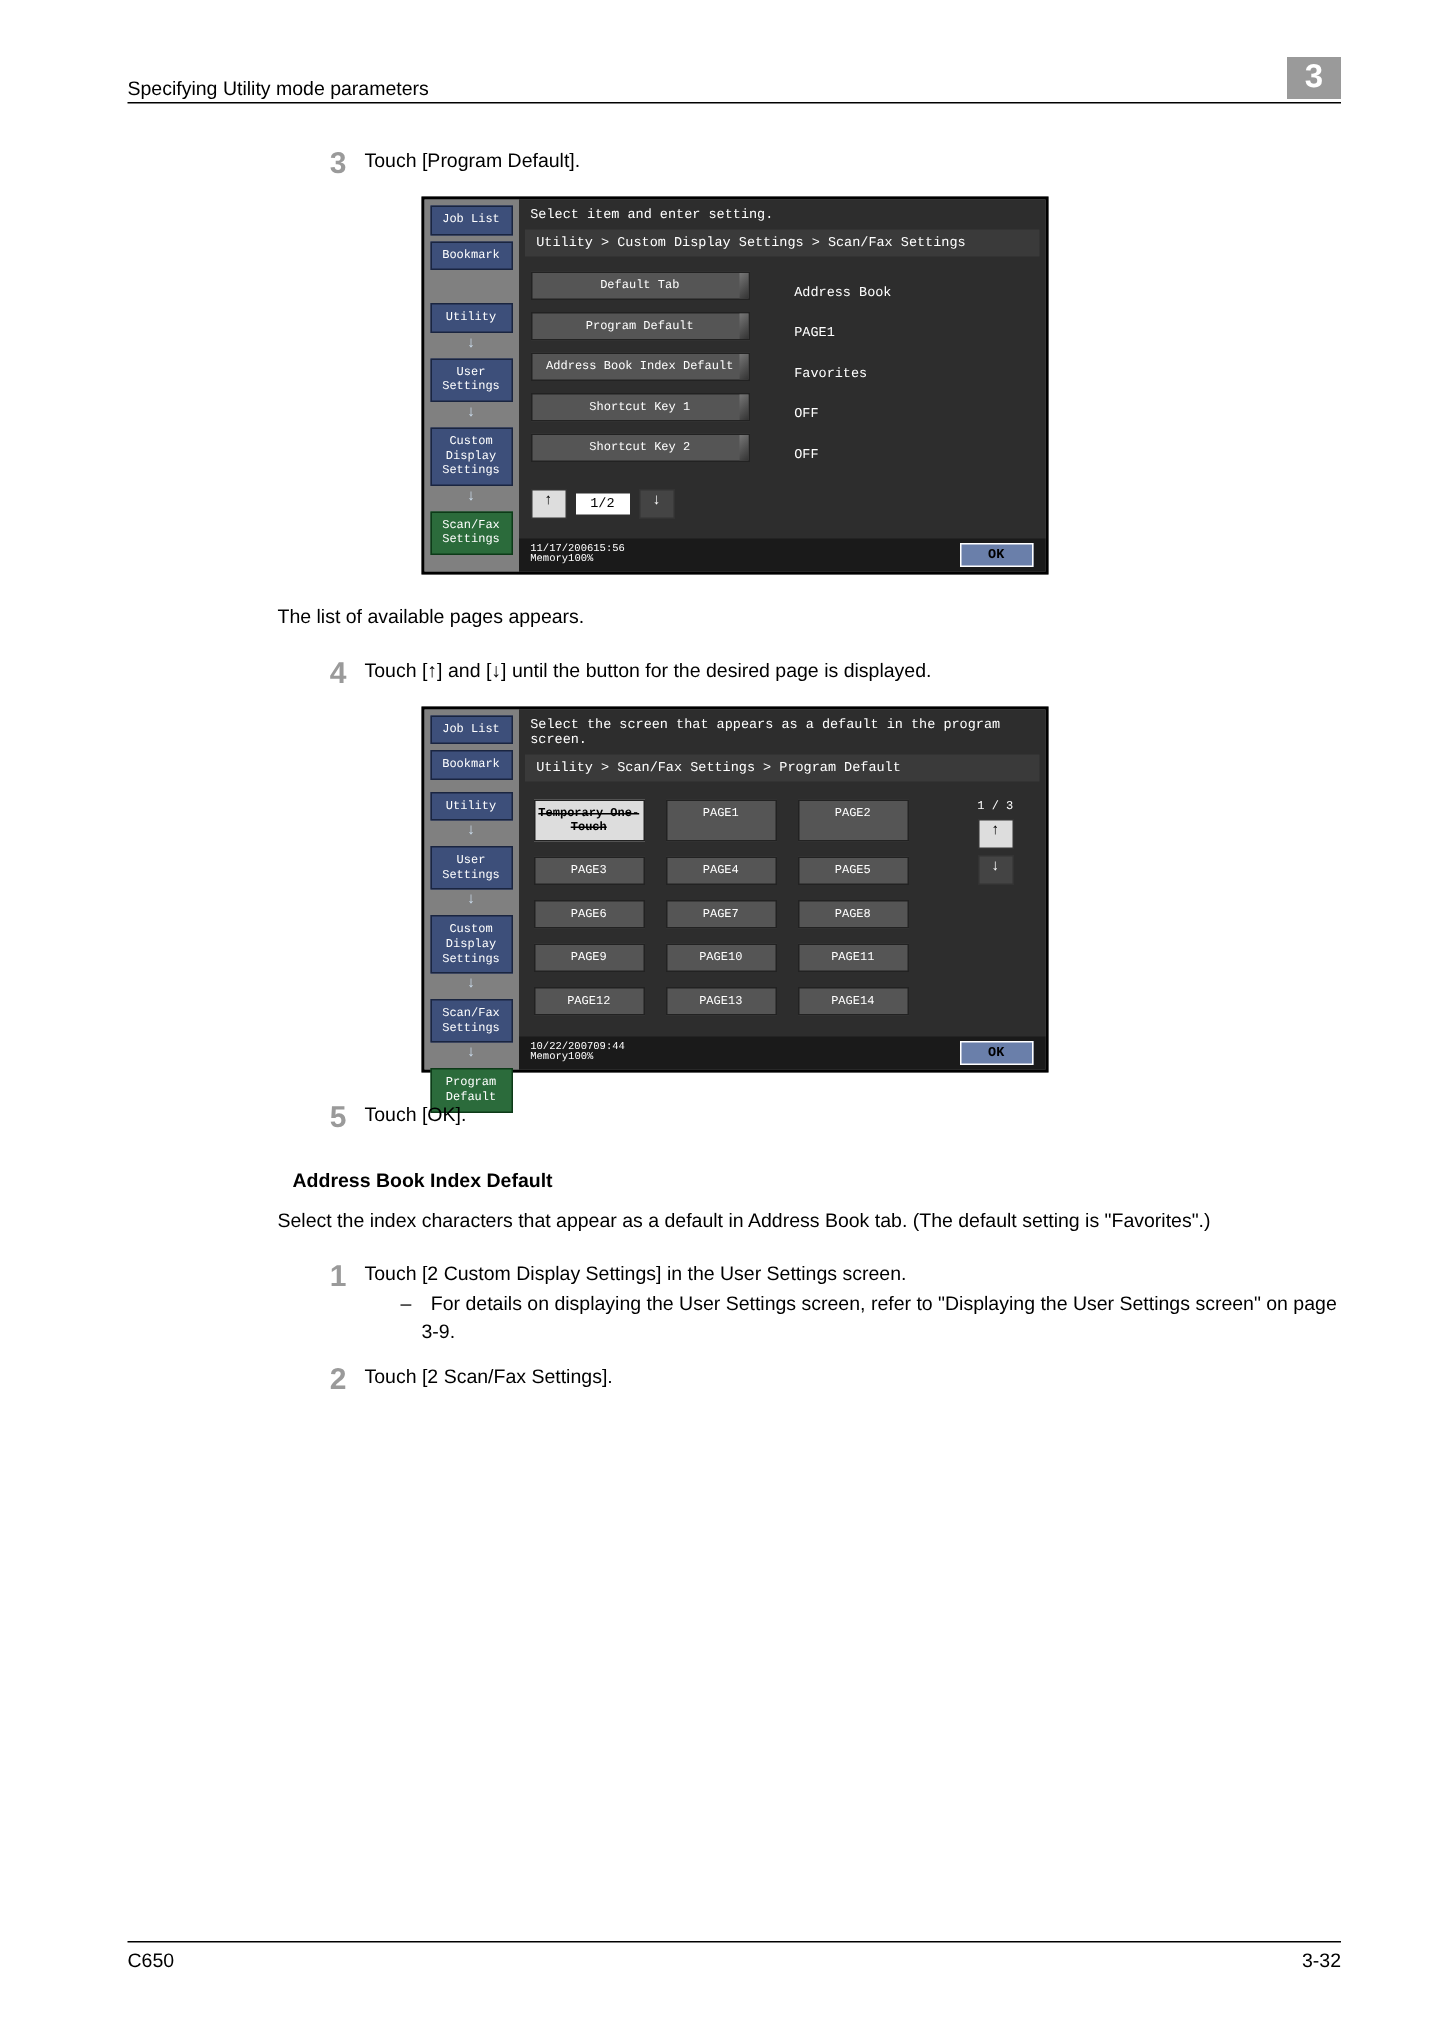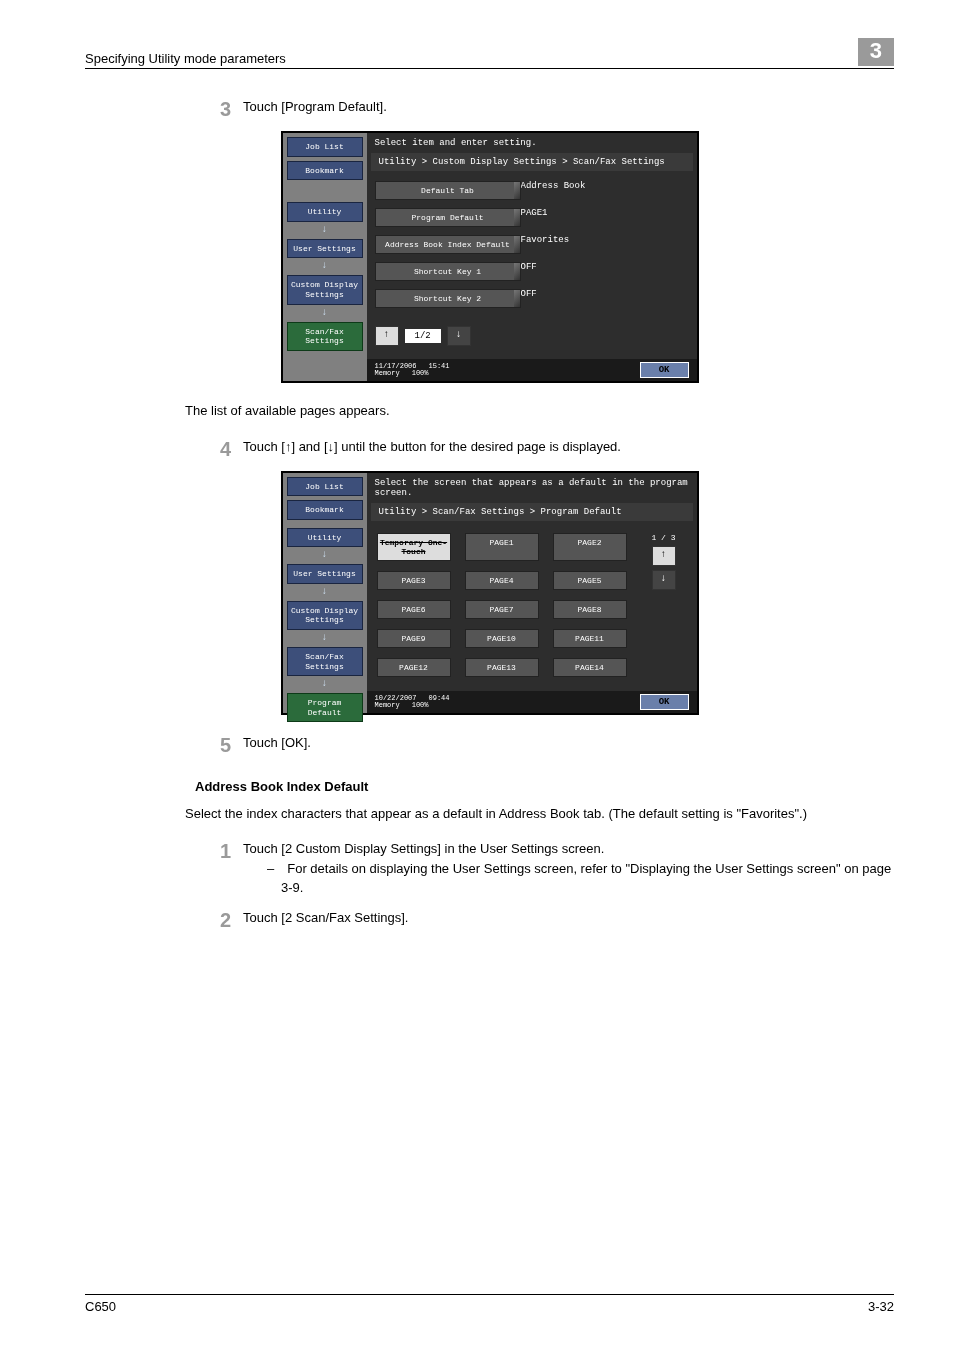--- a/index.html
+++ b/index.html
@@ -7,41 +7,41 @@
 .header-row{display:flex;align-items:flex-end;justify-content:space-between;border-bottom:1px solid #000;padding-bottom:2px;margin-bottom:28px;}
 .header-title{font-size:13px;}
 .chapter-badge{background:#9a9a9a;color:#fff;font-size:22px;font-weight:bold;padding:2px 12px 4px 12px;line-height:1;}
 .step{display:flex;margin:0 0 10px 110px;}
 .step-num{font-size:20px;font-weight:bold;color:#9a9a9a;width:36px;flex-shrink:0;text-align:right;margin-right:12px;line-height:1.2;}
 .step-text{font-size:13px;line-height:1.5;flex:1;}
 .sub-bullet{margin-left:24px;text-indent:-14px;padding-left:14px;}
 .screenshot{margin:8px auto 18px auto;border:2px solid #000;background:#808080;font-family:"Courier New",monospace;font-size:9px;color:#fff;box-sizing:border-box;display:flex;}
 .shot1{width:418px;height:252px;}
 .shot2{width:418px;height:244px;}
-.side-col{width:84px;background:#808080;display:flex;flex-direction:column;padding:4px;box-sizing:border-box;gap:4px;}
+.side-col{width:63px;background:#808080;display:flex;flex-direction:column;padding:4px;box-sizing:border-box;gap:4px;}
 .side-btn{background:#3d4f7a;color:#fff;border:1px solid #1a2540;text-align:center;padding:4px 2px;font-size:8px;line-height:1.2;}
 .side-btn.sel{background:#2b6b3b;border-color:#0d3a18;}
 .side-gap{height:14px;}
 .arrow-down{color:#cde;text-align:center;font-size:10px;margin-top:-2px;}
 .main-col{flex:1;background:#2d2d2d;display:flex;flex-direction:column;}
 .top-msg{padding:5px 8px;color:#fff;}
 .breadcrumb{background:#3a3a3a;padding:4px 8px;margin:0 4px;}
 .rows-area{flex:1;padding:10px 8px 6px 8px;display:flex;flex-direction:column;gap:8px;}
-.row-item{display:flex;align-items:flex-start;}
+.row-item{display:flex;align-items:flex-end;gap:30px;}
 .long-btn{width:140px;background:#555;border:1px solid #222;text-align:center;padding:4px 2px;font-size:8px;position:relative;}
 .long-btn::after{content:"";position:absolute;right:0;top:0;bottom:0;width:6px;background:linear-gradient(135deg,#777 0%,#333 100%);}
 .val-txt{color:#fff;}
 .pager-row{display:flex;align-items:center;gap:6px;margin-top:10px;}
 .sq-btn{width:22px;height:18px;background:#ddd;color:#000;border:1px solid #333;text-align:center;line-height:16px;font-size:10px;}
 .sq-btn.dark{background:#444;color:#fff;}
 .page-count{background:#fff;color:#000;padding:2px 10px;font-size:9px;}
 .status-bar{background:#1a1a1a;padding:3px 8px;display:flex;justify-content:space-between;align-items:center;color:#fff;margin-top:auto;}
 .ok-btn{background:#6a7faa;color:#000;font-weight:bold;padding:2px 18px;border:1px solid #fff;font-size:9px;}
 .status-left{display:flex;flex-direction:column;line-height:1;font-size:7px;}
-.status-left>div{display:flex;gap:12px;}
+.status-left>div{display:flex;}
 
 .grid-area{flex:1;padding:12px 8px 8px 10px;display:flex;gap:10px;}
 .grid-left{flex:1;display:flex;flex-direction:column;gap:10px;}
 .grid-row{display:flex;gap:14px;}
 .cell-btn{width:70px;background:#555;border:1px solid #222;text-align:center;padding:4px 1px;font-size:8px;color:#fff;font-family:Liberation Mono, monospace;}
 .cell-btn.hl{background:#ddd;color:#000;font-weight:bold;text-decoration:line-through;}
 .grid-right{width:50px;display:flex;flex-direction:column;align-items:center;gap:4px;}
 .pg-ind{font-size:8px;color:#fff;}
 .body-text{font-size:13px;margin:0 0 16px 100px;line-height:1.5;}
 .section-head{font-size:13px;font-weight:bold;margin:22px 0 10px 110px;}
@@ -101,21 +101,21 @@
         <div class="pager-row">
           <div class="sq-btn">↑</div>
           <div class="page-count">1/2</div>
           <div class="sq-btn dark">↓</div>
         </div>
       </div>
       <div class="status-bar">
         <div class="status-left">
           <div>
               <span>11/17/2006</span>
-              <span>15:41</span>
+              <span>15:56</span>
             </div>
           <div>
               <span>Memory</span>
               <span>100%</span>
             </div>
         </div>
         <div class="ok-btn">OK</div>
       </div>
     </div>
   </div>

